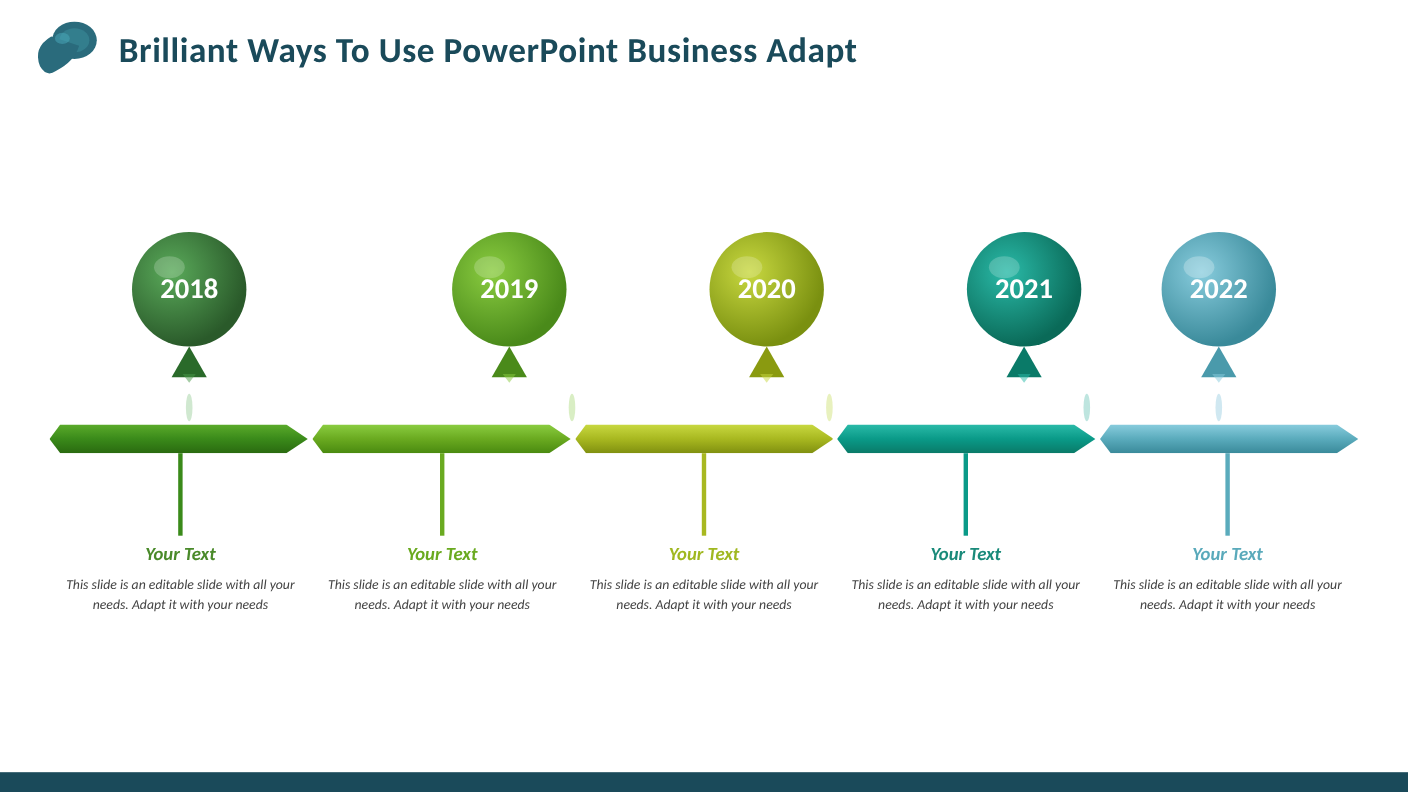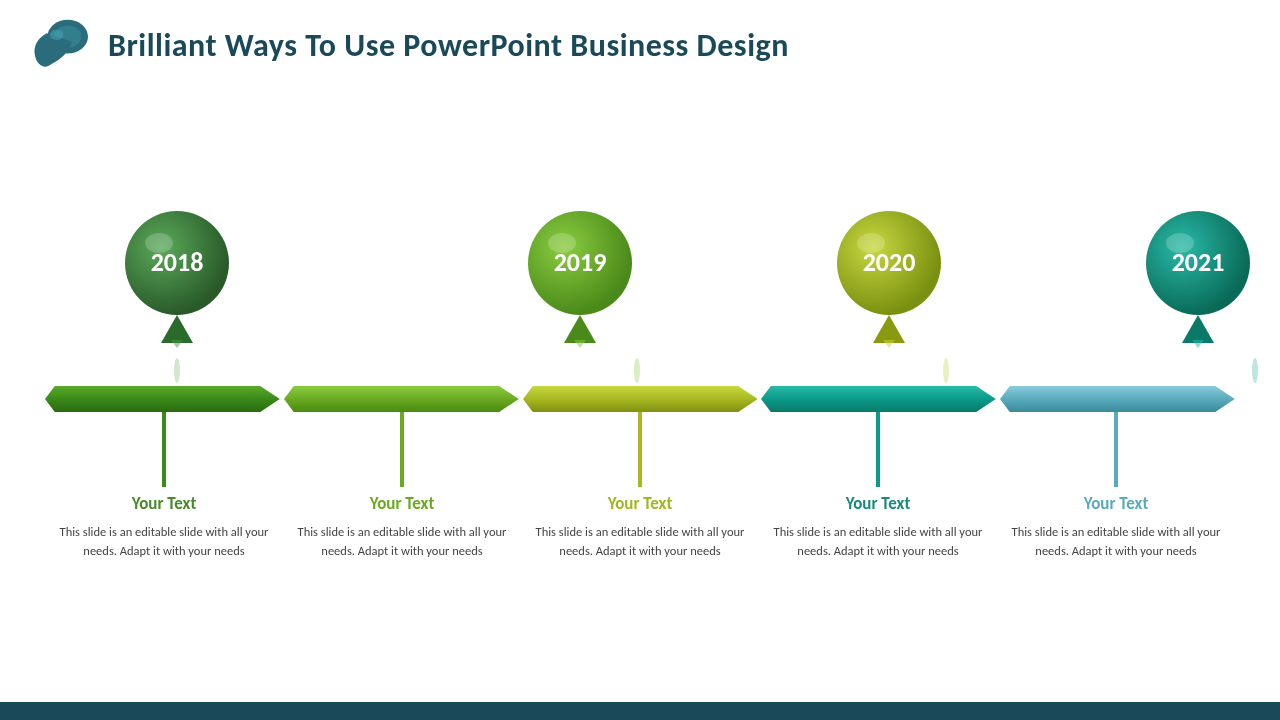--- a/index.html
+++ b/index.html
@@ -48,26 +48,26 @@
 <body>
 
 <div class="header">
 
   <svg class="logo-drop" viewBox="0 0 80 65" xmlns="http://www.w3.org/2000/svg">
     <ellipse cx="55" cy="22" rx="24" ry="20" fill="#2a6b7c"></ellipse>
     <ellipse cx="55" cy="22" rx="16" ry="13" fill="#3a8a9a" opacity="0.6"></ellipse>
     <path d="M30 18 Q10 30 18 50 Q25 62 35 55 Q55 45 60 28" fill="#2a6b7c"></path>
     <ellipse cx="42" cy="20" rx="8" ry="6" fill="#4aaabb" opacity="0.5"></ellipse>
   </svg>
-  <h1 class="title">Brilliant Ways To Use PowerPoint Business Design</h1>
+  <h1 class="title">Brilliant Ways To Use PowerPoint Business Adapt</h1>
 </div>
 
 <div style="position:relative; height:560px; margin-top:10px;">
 
-  <div style="display:flex; justify-content:space-around; align-items:flex-end; padding:0 22px; position:absolute; top:0; left:0; right:0; height:290px;text-decoration:underline;">
+  <div style="display:flex; justify-content:space-around; align-items:flex-end; padding:0 55px; position:absolute; top:0; left:0; right:0; height:290px;text-decoration:underline;">
 
     <div style="display:flex;flex-direction:column;align-items:center;flex:1;">
       <svg width="120" height="155" viewBox="0 0 120 155" xmlns="http://www.w3.org/2000/svg">
         <defs>
           <radialGradient id="g1" cx="35%" cy="35%" r="65%">
             <stop offset="0%" stop-color="#5aaa5a"></stop>
             <stop offset="100%" stop-color="#2a5a2a"></stop>
           </radialGradient>
         </defs>
         <circle cx="60" cy="55" r="52" fill="url(#g1)"></circle>
@@ -124,20 +124,36 @@
         </defs>
         <circle cx="60" cy="55" r="52" fill="url(#g4)"></circle>
         <ellipse cx="42" cy="35" rx="14" ry="10" fill="rgba(255,255,255,0.2)"></ellipse>
         <polygon points="60,107 44,135 76,135" fill="#0a7a68"></polygon>
         <polygon points="60,140 54,132 66,132" fill="#2abaa8" opacity="0.5"></polygon>
         <text x="60" y="63" text-anchor="middle" fill="white" font-size="26" font-weight="bold" font-family="Calibri,Arial">2021</text>
       </svg>
       <div style="width:6px;height:25px;background:rgba(40,170,150,0.3);border-radius:50%;margin-top:-5px;"></div>
     </div>
 
+    <div style="display:flex;flex-direction:column;align-items:center;flex:1;">
+      <svg width="120" height="155" viewBox="0 0 120 155" xmlns="http://www.w3.org/2000/svg">
+        <defs>
+          <radialGradient id="g5" cx="35%" cy="35%" r="65%">
+            <stop offset="0%" stop-color="#88ccdd"></stop>
+            <stop offset="100%" stop-color="#3a8a9a"></stop>
+          </radialGradient>
+        </defs>
+        <circle cx="60" cy="55" r="52" fill="url(#g5)"></circle>
+        <ellipse cx="42" cy="35" rx="14" ry="10" fill="rgba(255,255,255,0.25)"></ellipse>
+        <polygon points="60,107 44,135 76,135" fill="#4a9aab"></polygon>
+        <polygon points="60,140 54,132 66,132" fill="#88ccdd" opacity="0.5"></polygon>
+        <text x="60" y="63" text-anchor="middle" fill="white" font-size="26" font-weight="bold" font-family="Calibri,Arial">2022</text>
+      </svg>
+      <div style="width:6px;height:25px;background:rgba(100,180,210,0.3);border-radius:50%;margin-top:-5px;"></div>
+    </div>
 
   </div>
 
   <div style="position:absolute;top:293px;left:45px;right:45px;height:26px;display:flex;gap:4px;">
 
     <div style="flex:1;height:26px;position:relative;">
       <svg width="100%" height="26" viewBox="0 0 240 26" preserveAspectRatio="none" xmlns="http://www.w3.org/2000/svg">
         <defs>
           <linearGradient id="ag1" x1="0" y1="0" x2="0" y2="1">
             <stop offset="0%" stop-color="#5aaa2a"></stop>
@@ -213,21 +229,21 @@
       <div style="width:4px;height:75px;background:#a8b820;"></div>
     </div>
     <div style="flex:1;display:flex;justify-content:center;">
       <div style="width:4px;height:75px;background:#0a9a88;"></div>
     </div>
     <div style="flex:1;display:flex;justify-content:center;">
       <div style="width:4px;height:75px;background:#5aabbc;"></div>
     </div>
   </div>
 
-  <div style="position:absolute;top:400px;left:45px;right:45px;display:flex;">
+  <div style="position:absolute;top:400px;left:45px;right:45px;display:flex;font-style:italic;">
 
     <div style="flex:1;text-align:center;padding:0 8px;">
       <div style="font-size:17px;font-weight:bold;color:#4a8a2a;margin-bottom:8px;">Your Text</div>
       <div style="font-size:12.5px;color:#444;line-height:1.55;">This slide is an editable slide with all your needs. Adapt it with your needs</div>
     </div>
 
     <div style="flex:1;text-align:center;padding:0 8px;">
       <div style="font-size:17px;font-weight:bold;color:#6aaa20;margin-bottom:8px;">Your Text</div>
       <div style="font-size:12.5px;color:#444;line-height:1.55;">This slide is an editable slide with all your needs. Adapt it with your needs</div>
     </div>

